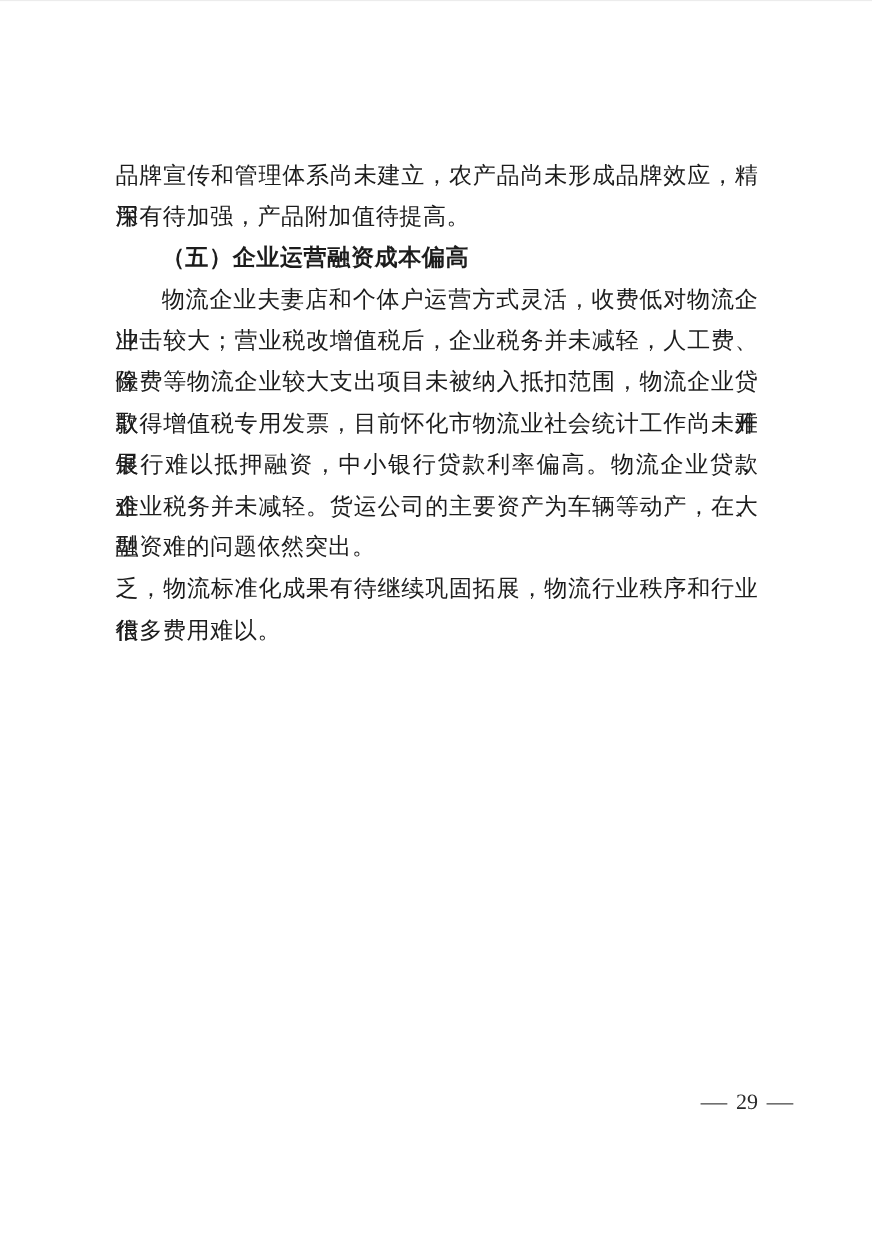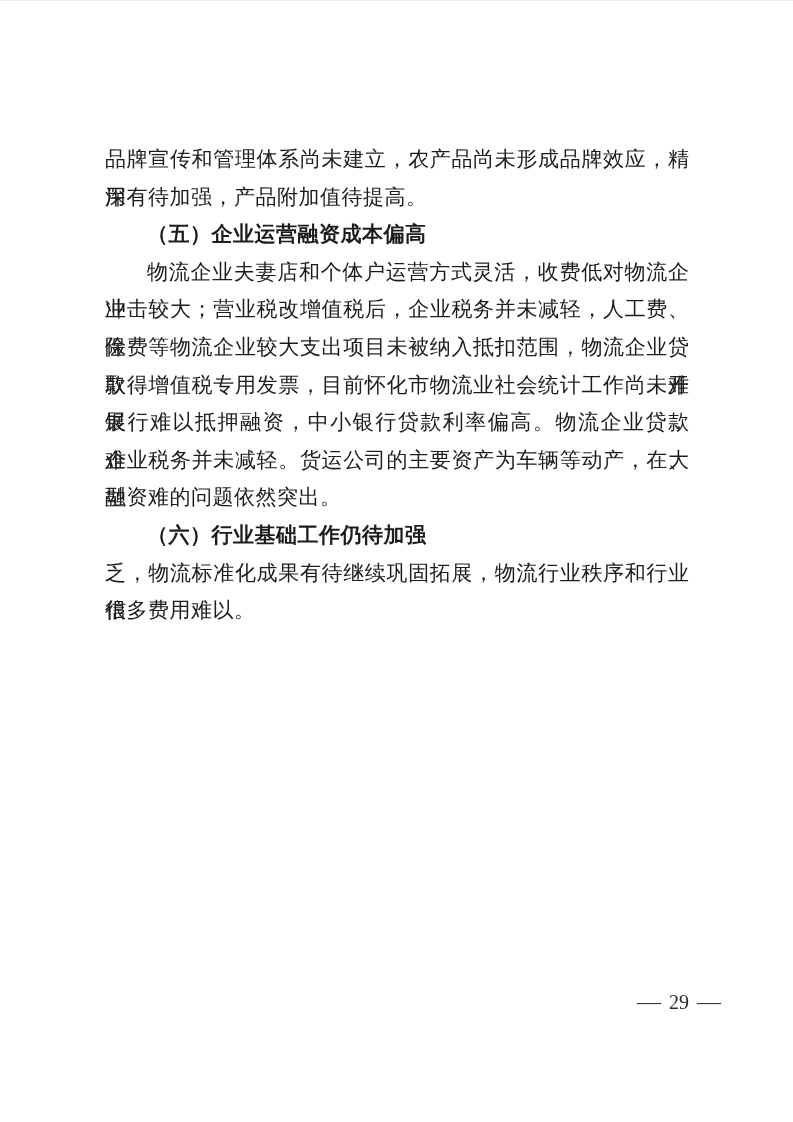--- a/index.html
+++ b/index.html
@@ -70,21 +70,20 @@
     <div class="ln flush">品牌宣传和管理体系尚未建立，农产品尚未形成品牌效应，精深</div>
     <div class="ln">用有待加强，产品附加值待提高。</div>
     <div class="ln heading indent">（五）企业运营融资成本偏高</div>
     <div class="ln flush indent">物流企业夫妻店和个体户运营方式灵活，收费低对物流企业</div>
     <div class="ln flush">冲击较大；营业税改增值税后，企业税务并未减轻，人工费、保</div>
     <div class="ln flush">险费等物流企业较大支出项目未被纳入抵扣范围，物流企业贷款难</div>
     <div class="ln flush">取得增值税专用发票，目前怀化市物流业社会统计工作尚未开展，</div>
     <div class="ln flush">银行难以抵押融资，中小银行贷款利率偏高。物流企业贷款难、</div>
     <div class="ln flush">企业税务并未减轻。货运公司的主要资产为车辆等动产，在大型</div>
     <div class="ln">融资难的问题依然突出。</div>
-    <div class="ln heading indent">（六）行业基础工作仍待加强</div>
     <div class="ln flush">乏，物流标准化成果有待继续巩固拓展，物流行业秩序和行业信</div>
     <div class="ln">很多费用难以。</div>
   </div>
 
   <div class="footer">
     <span class="dash">—</span>
     <span class="num">29</span>
     <span class="dash">—</span>
   </div>
 

